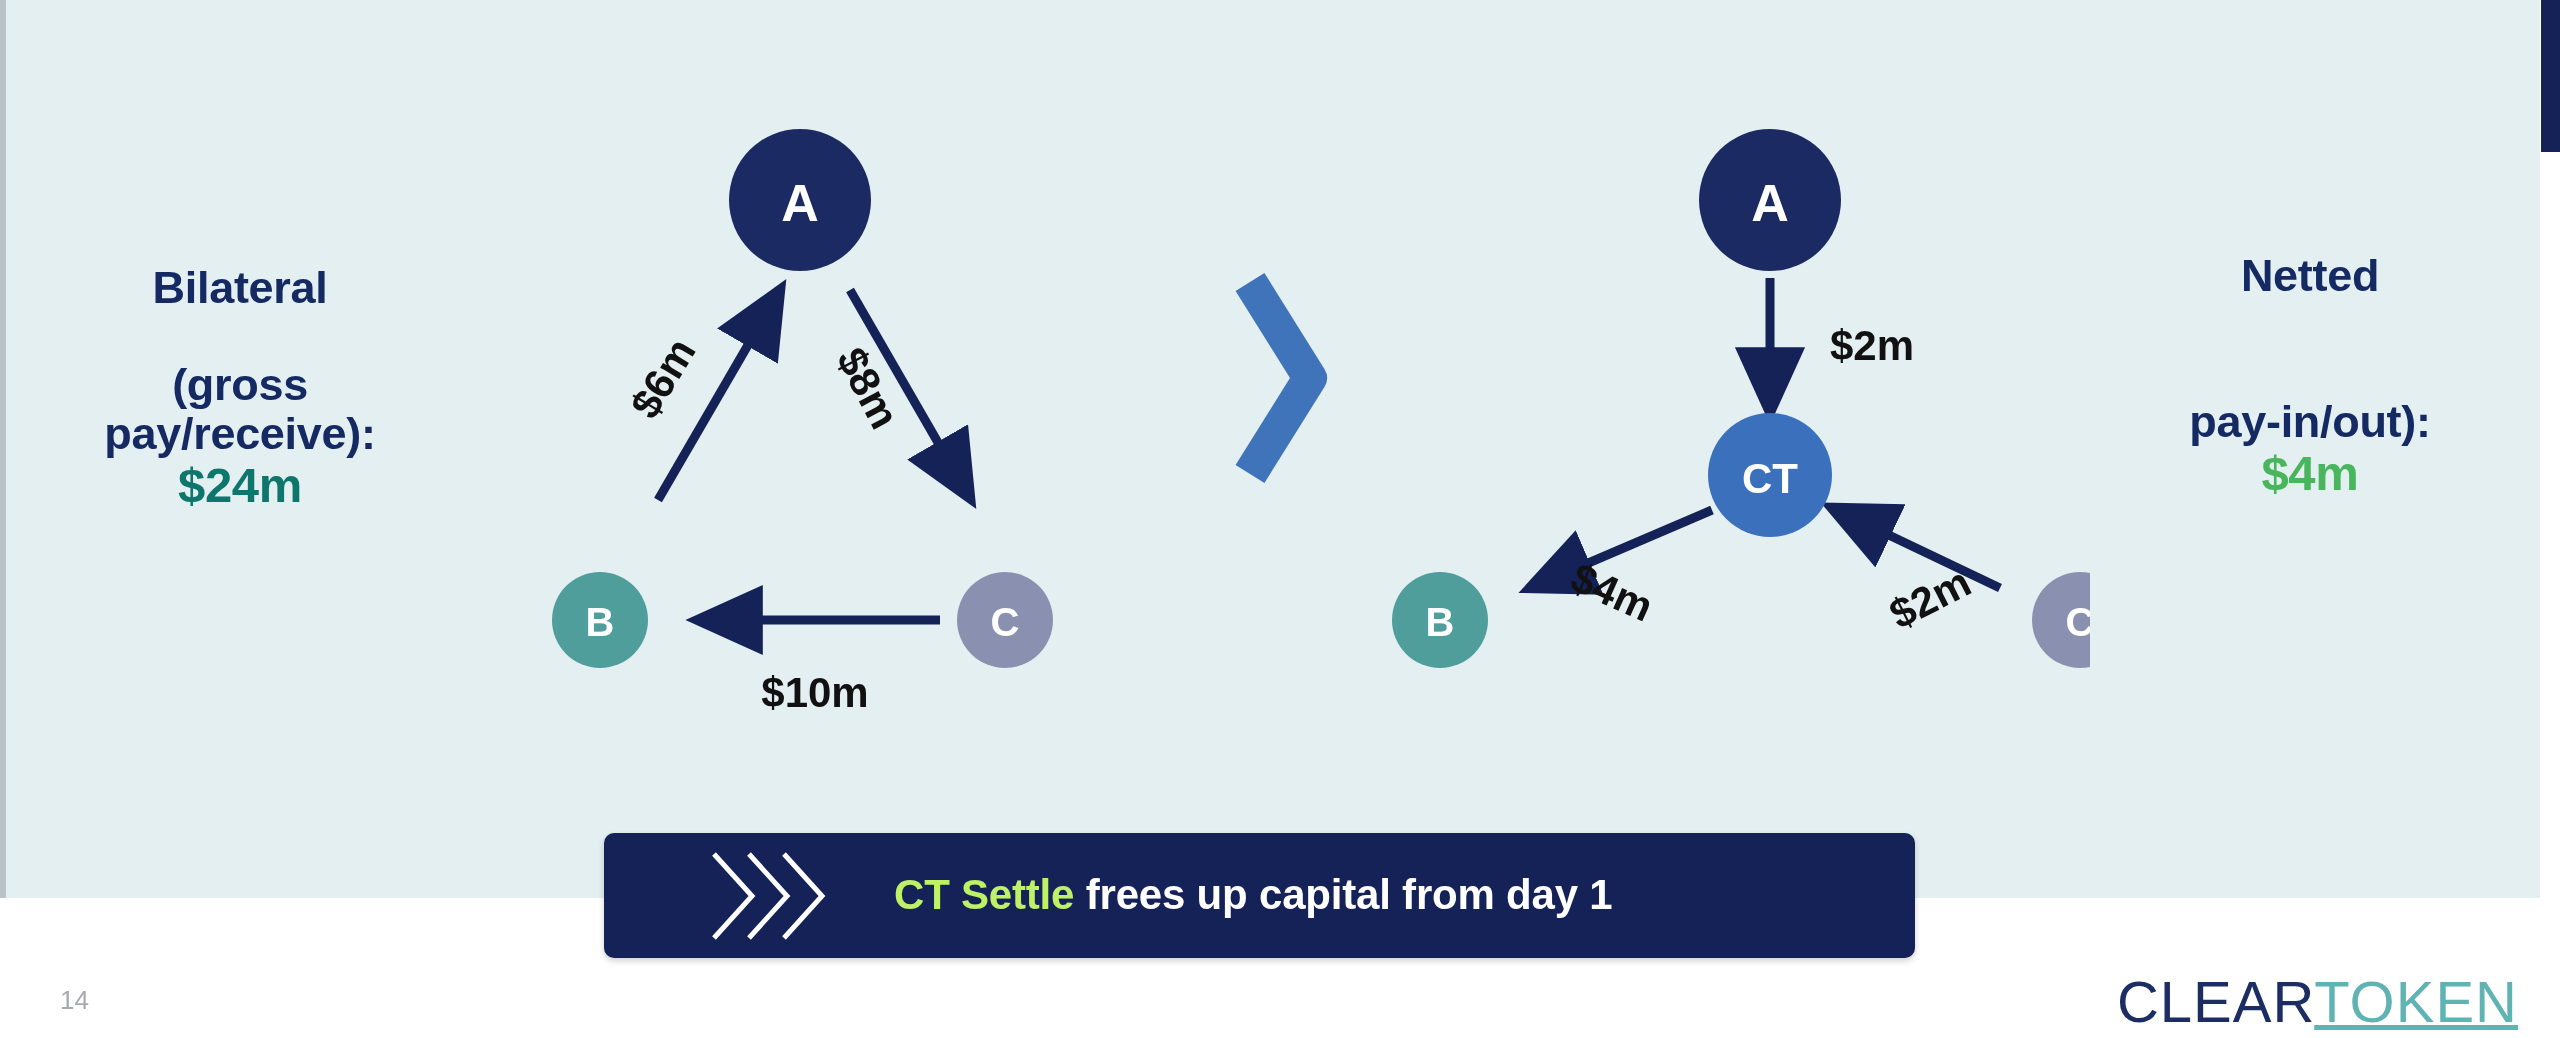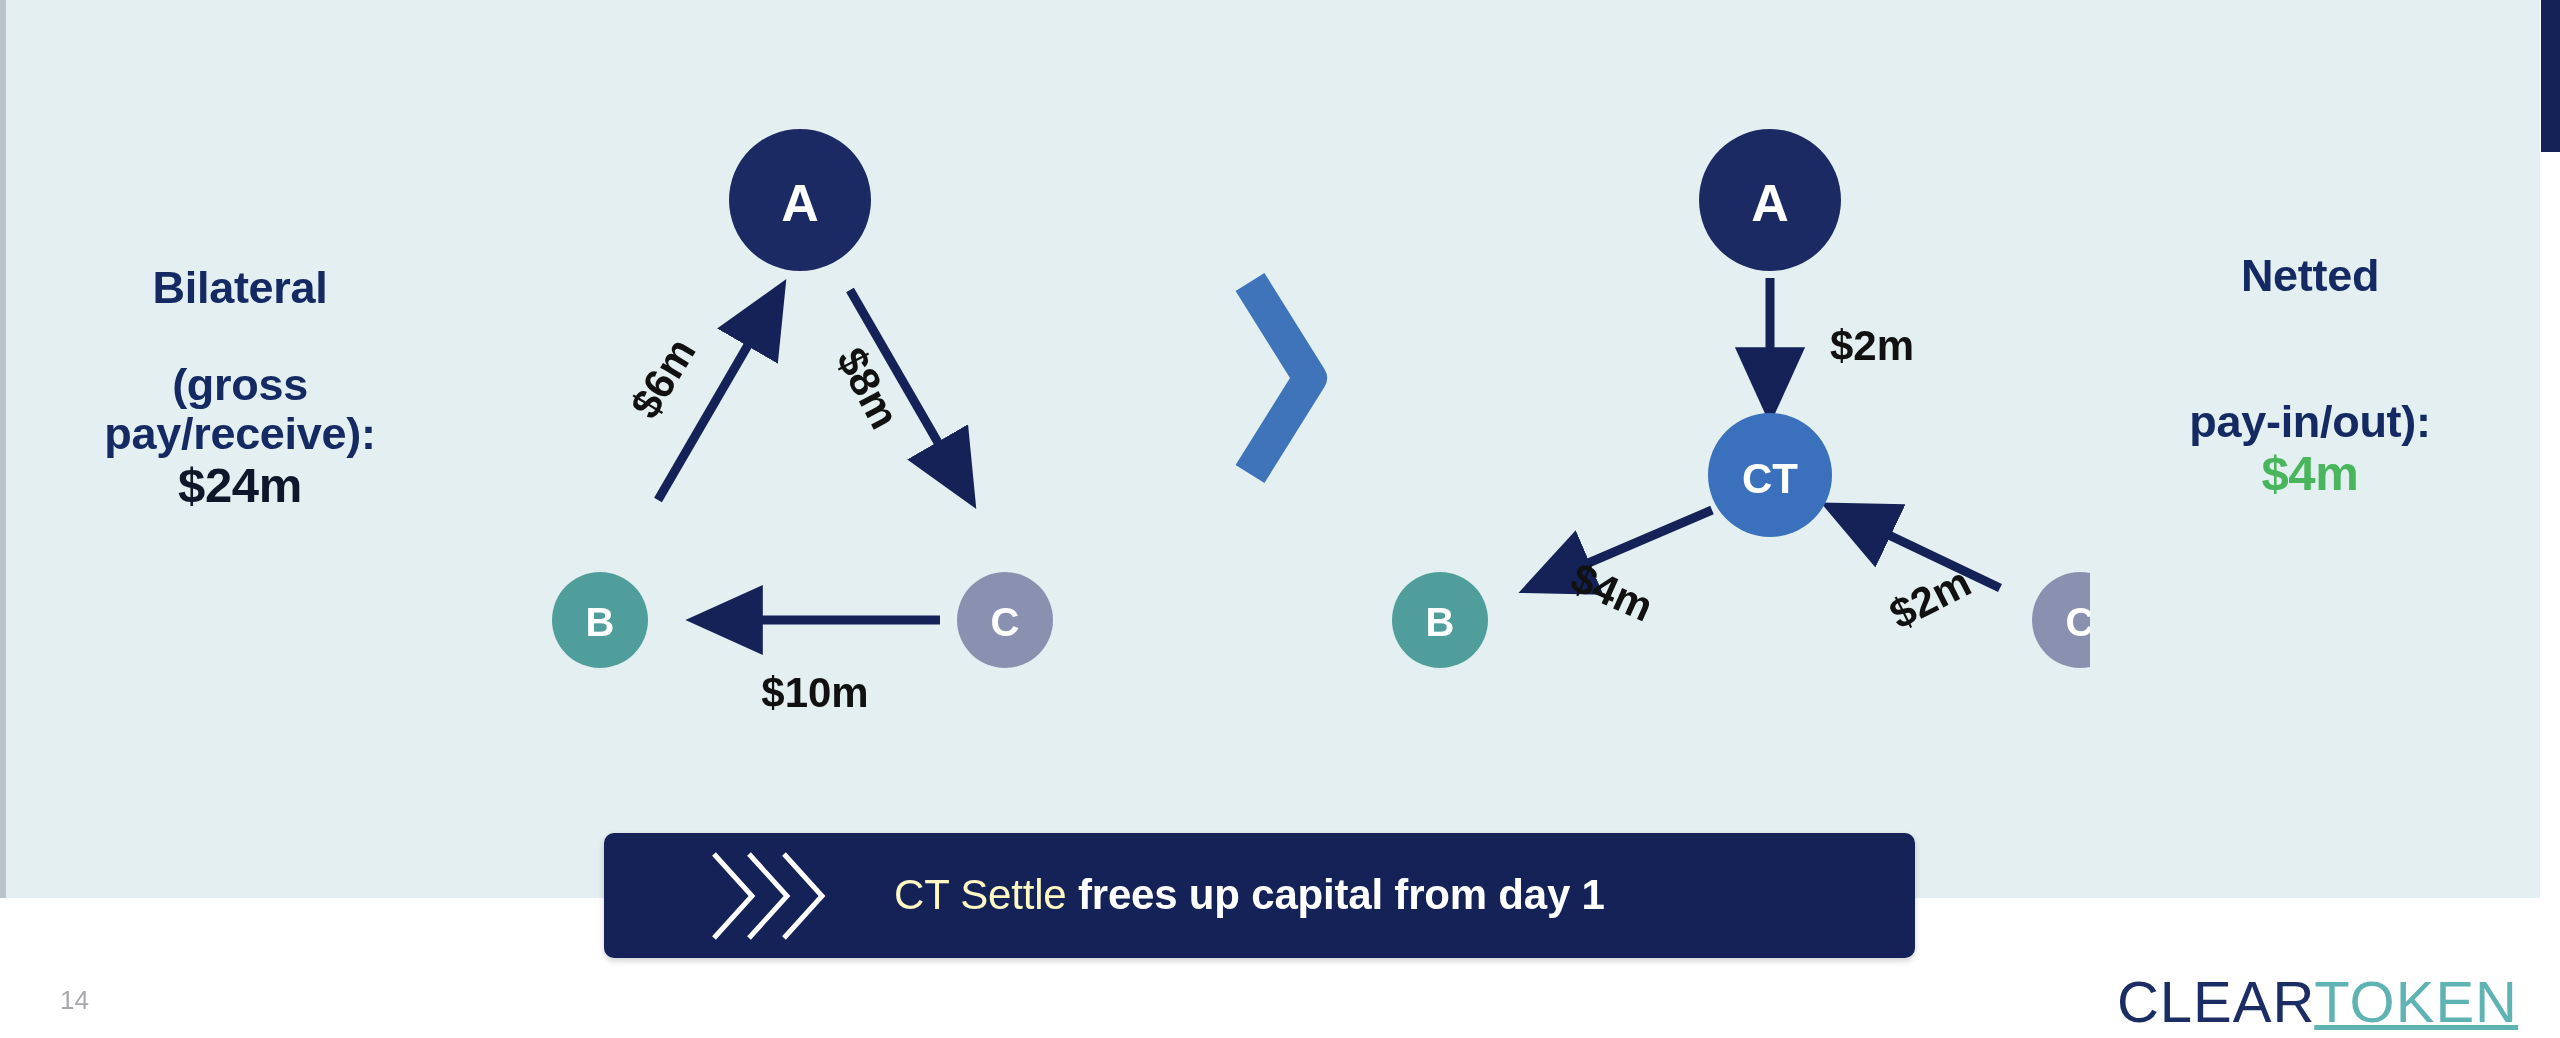--- a/index.html
+++ b/index.html
@@ -62,21 +62,21 @@
     letter-spacing: -0.3px;
   }
   .caption .amount {
     display: block;
     font-size: 49px;
     font-weight: bold;
     line-height: 1.14;
   }
   #caption-left  { left: 20px;   top: 252px; width: 440px; margin-top: 12px; }
   #caption-right { left: 2090px; top: 252px; width: 440px; }
-  .amount.gross { color: #0f172a; }
+  .amount.gross { color: #0f766e; }
   .amount.net   { color: #49b55c; }
 
   
   .diagram {
     position: absolute;
     top: 0;
     height: 898px;
   }
   #diagram-bilateral { left: 470px;  width: 800px; }
   #diagram-netted    { left: 1290px; width: 800px; }
@@ -129,22 +129,22 @@
   #banner-text {
     margin-left: 30px;
     color: #ffffff;
     font-size: 42px;
     line-height: 1.1;
     font-weight: bold;
     letter-spacing: -0.2px;
     white-space: nowrap;
   }
   #banner-text .light {
-    font-weight: normal;
-    color: #fef9c3;
+    font-weight: bold;
+    color: #bef264;
     text-align: right;
   }
 
   
   #page-number {
     position: absolute;
     left: 60px;
     top: 985px;
     font-size: 26px;
     color: #a7a9ad;

